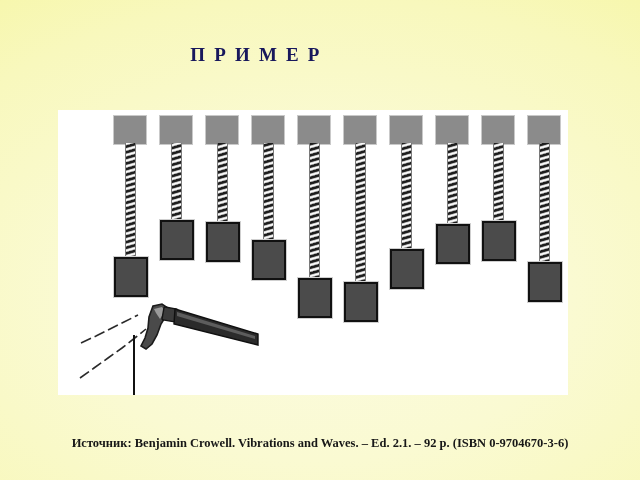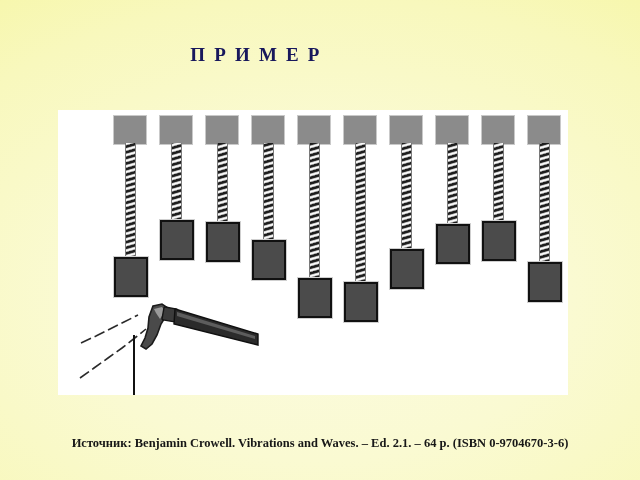--- a/index.html
+++ b/index.html
@@ -183,15 +183,15 @@
       <path d="M 96 199 L 104 197 L 107 201 L 102 209 L 98 203 Z" fill="#9a9a9a" stroke="none"></path>
 
       <rect x="105" y="198" width="14" height="13" rx="1" fill="#3b3b3b" stroke="#141414" stroke-width="1.4" transform="rotate(10 112 204)"></rect>
 
       <path d="M 117 199 L 200 224 L 200 235 L 116 214 Z" fill="#2b2b2b" stroke="#101010" stroke-width="1.4"></path>
       <path d="M 119 202 L 197 226 L 197 229 L 119 206 Z" fill="#5d5d5d" stroke="none"></path>
     </svg>
 
   </div>
 
-  <div class="caption">Источник: Benjamin Crowell. Vibrations and Waves. – Ed. 2.1. – 64 p.  (ISBN 0-9704670-3-6)</div>
+  <div class="caption">Источник: Benjamin Crowell. Vibrations and Waves. – Ed. 2.1. – 92 p.  (ISBN 0-9704670-3-6)</div>
 
 </div>
 
 </body></html>

